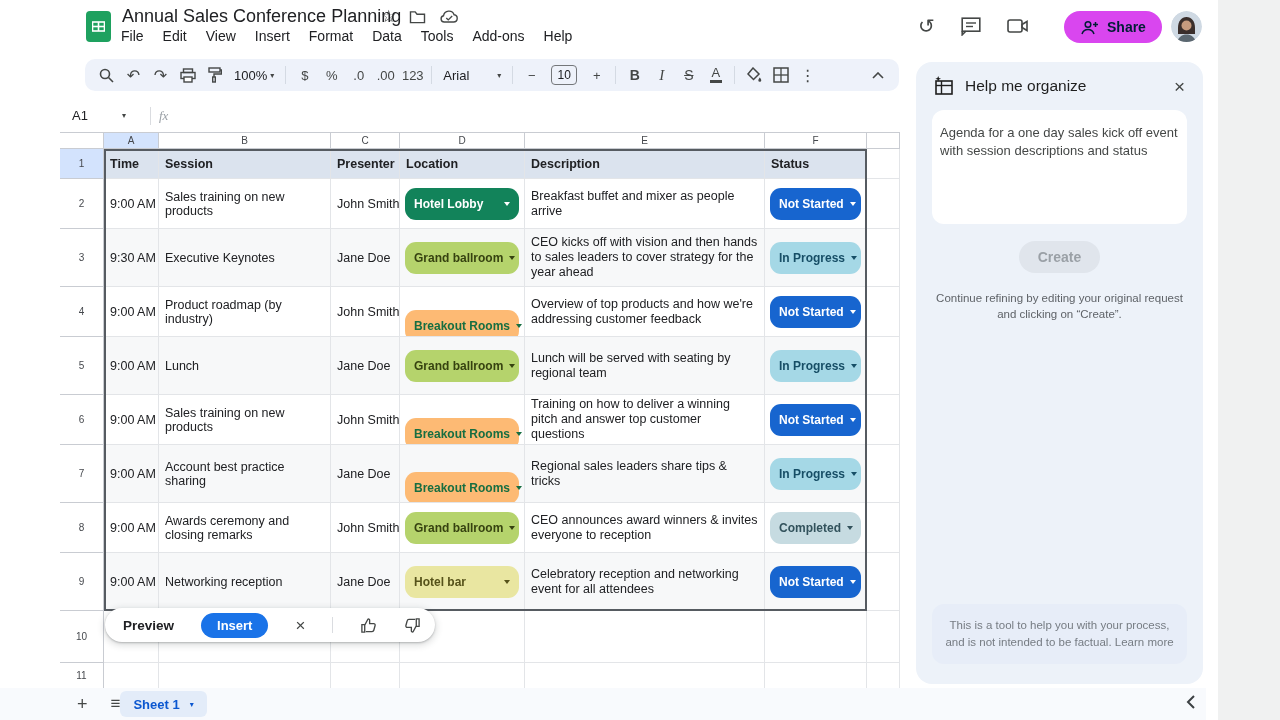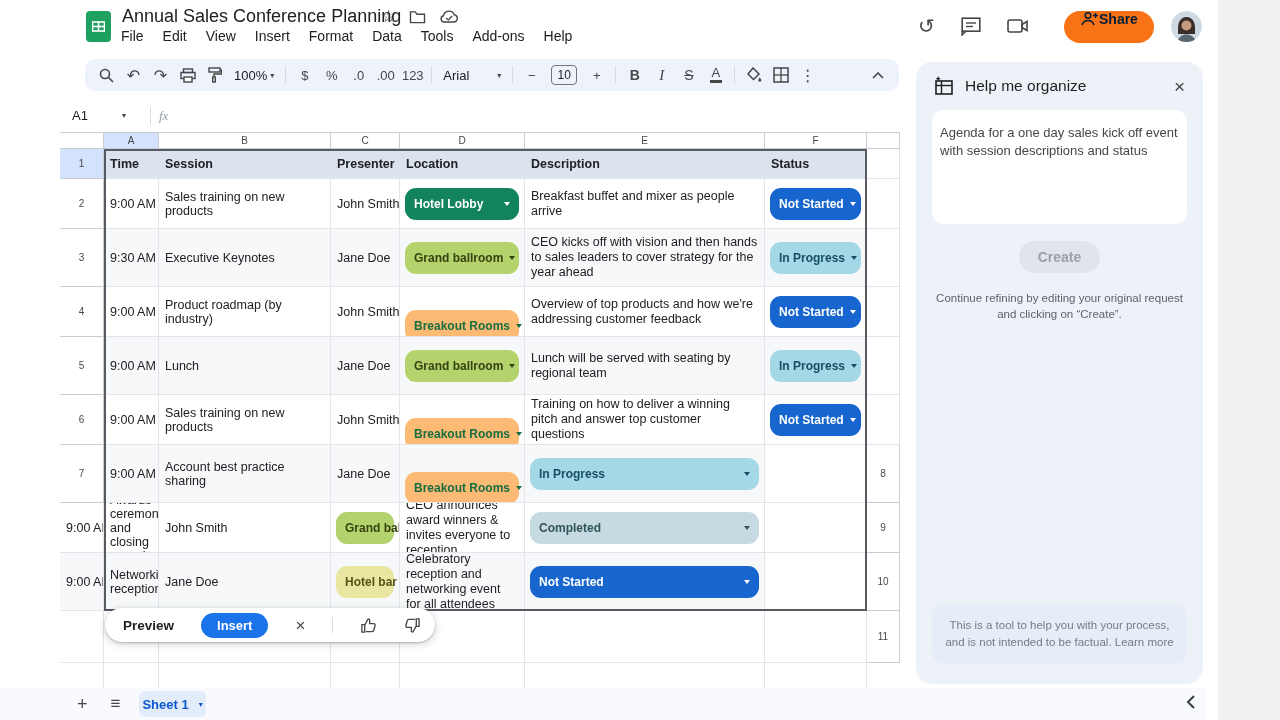--- a/index.html
+++ b/index.html
@@ -11,22 +11,22 @@
   
   .logo{position:absolute;left:86px;top:11px;width:25px;height:31px;background:#1ea15f;
         border-radius:4px;display:flex;align-items:center;justify-content:center;}
   .doc-title{position:absolute;left:122px;top:6px;font-size:18px;color:#202124;white-space:nowrap;}
   .doc-icons{position:absolute;left:381px;top:7px;display:flex;gap:13px;align-items:center;color:#444746;}
   .doc-icons .g{font-size:17px;line-height:20px;}
   .menu-bar{position:absolute;left:121px;top:28px;display:flex;gap:19px;font-size:14px;color:#202124;}
   .menu-item{cursor:default;}
   .tr-icons{position:absolute;left:918px;top:14px;display:flex;gap:26px;align-items:center;color:#444746;}
   .tr-icons .g{font-size:20px;}
-  .share-btn{position:absolute;left:1064px;top:11px;height:32px;background:#f97316;border-radius:16px;
-             display:flex;padding:0 16px;color:#001d35;font-size:14px;font-weight:bold;}
+  .share-btn{position:absolute;left:1064px;top:11px;height:32px;background:#d946ef;border-radius:16px;
+             display:flex;align-items:center;gap:8px;padding:0 16px;color:#001d35;font-size:14px;font-weight:bold;}
   .avatar{position:absolute;left:1171px;top:11px;width:31px;height:31px;border-radius:50%;overflow:hidden;}
 
   
   .toolbar{position:absolute;left:85px;top:59px;width:814px;height:32px;background:#eef2fa;border-radius:10px;
            display:flex;align-items:center;padding:0 8px;box-sizing:border-box;color:#444746;font-size:13px;}
   .tb{min-width:27px;text-align:center;display:flex;align-items:center;justify-content:center;height:24px;}
   .tb.glyph{font-size:16px;}
   .tsep{width:1px;height:18px;background:#d4dae3;margin:0 5px;}
   .car{font-size:8px;color:#444746;margin-left:3px;}
   .zoom-ctl,.font-ctl{display:flex;align-items:center;padding:0 6px;font-size:13px;color:#202124;}
@@ -95,22 +95,22 @@
         border:none;border-radius:17px;padding:8px 19px;}
   .hint{margin:17px auto 0;width:252px;text-align:center;font-size:11.5px;color:#5f6368;line-height:16px;}
   .bottom-card{position:absolute;left:16px;bottom:20px;width:255px;box-sizing:border-box;background:#e7edf8;
         border-radius:12px;padding:13px 12px;font-size:11.5px;color:#767c83;text-align:center;line-height:17px;}
 
   
   .sheetbar{position:absolute;left:0;top:688px;width:1206px;height:32px;background:#f8fafd;
         display:flex;align-items:center;z-index:7;}
   .sb-plus{margin-left:77px;font-size:18px;color:#444746;}
   .sb-all{margin-left:23px;font-size:17px;color:#444746;}
-  .sheet-tab{margin-left:19px;background:#e3ecf9;border-radius:6px;height:26px;display:flex;align-items:center;
-        gap:7px;padding:0 3px;color:#0b57d0;font-weight:bold;font-size:13px;}
+  .sheet-tab{background:#e3ecf9;border-radius:6px;height:26px;display:flex;align-items:center;
+        gap:7px;padding:0 13px;color:#0b57d0;font-weight:bold;font-size:13px;}
   .sheet-tab .car{color:#0b57d0;}
   .collapse-chevron{position:absolute;left:1186px;top:695px;z-index:8;color:#3c4043;}
   svg{display:block;}
 </style>
 </head>
 <body>
 
 <div class="app">
   <div class="right-strip"></div>
 
@@ -373,20 +373,21 @@
       <div class="cell rownum">7</div>
       <div class="cell nowrap band">9:00 AM</div>
       <div class="cell wrap band">Account best practice sharing</div>
       <div class="cell nowrap band">Jane Doe</div>
       <div class="cell pillcell band">
         <div class="pill v-pale-green">
           <span>Breakout Rooms</span>
           <span class="pcaret"></span>
         </div>
       </div>
+      <div class="cell desccell band">Regional sales leaders share tips &amp; tricks</div>
       <div class="cell pillcell band">
         <div class="pill v-in-progress">
           <span>In Progress</span>
           <span class="pcaret"></span>
         </div>
       </div>
       <div class="cell "></div>
       <div class="cell rownum">8</div>
       <div class="cell nowrap">9:00 AM</div>
       <div class="cell wrap">Awards ceremony and closing remarks</div>

